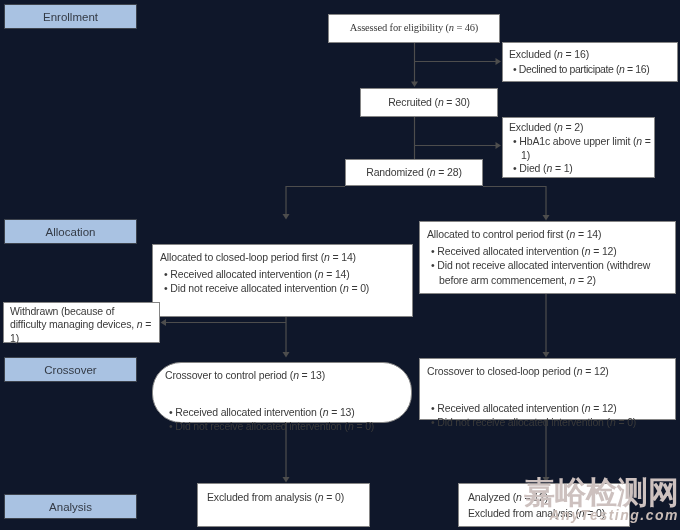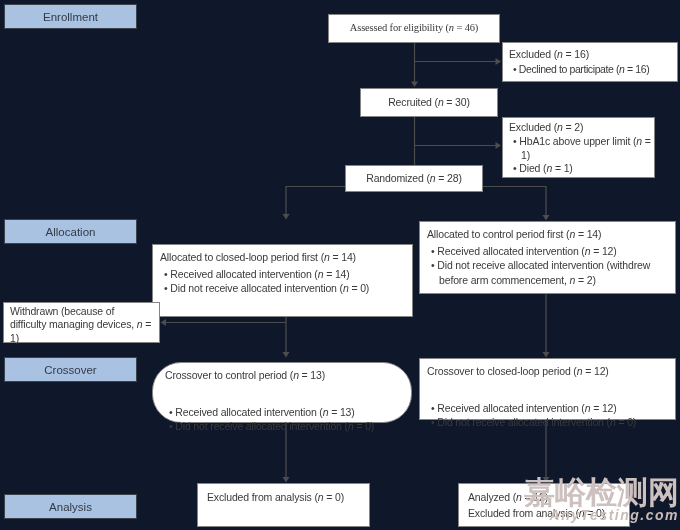--- a/index.html
+++ b/index.html
@@ -13,21 +13,21 @@
   .st-enroll{top:4px}.st-alloc{top:219px}.st-cross{top:357px}.st-analysis{top:494px}
 
   .box{position:absolute;background:#ffffff;border:1px solid #858585;box-sizing:border-box;
        font-size:10.5px;line-height:14.5px;letter-spacing:-0.15px;}
   .center{display:flex;align-items:center;justify-content:center;text-align:center;}
 
   .b-assessed {left:328px;top:14px;  width:172px;height:29px;font-family:Liberation Serif, serif;}
   .b-excl1    {left:502px;top:42px; width:176px;height:40px;padding:4px 3px 4px 6px;line-height:15px;}
   .b-recruited{left:360px;top:88px; width:138px;height:29px;}
   .b-excl2    {left:502px;top:117px;width:153px;height:61px;padding:3px 3px 3px 6px;line-height:13.8px;}
-  .b-rand     {left:345px;top:165px;width:138px;height:27px;}
+  .b-rand     {left:345px;top:159px;width:138px;height:27px;}
   .b-allocL   {left:152px;top:220px;width:261px;height:73px;padding:5px 7px;margin-top:24px;}
   .b-allocR   {left:419px;top:221px;width:257px;height:73px;padding:5px 7px;}
   .b-withdrawn{left:3px;  top:302px;width:157px;height:41px;padding:2px 6px;line-height:13.4px;}
   .b-crossL   {left:152px;top:362px;width:260px;height:61px;padding:5px 12px;border-radius:29px;}
   .b-crossR   {left:419px;top:358px;width:257px;height:62px;padding:5px 7px;}
   .b-anaL     {left:197px;top:483px;width:173px;height:44px;padding:5px 9px;line-height:16px;}
   .b-anaR     {left:458px;top:483px;width:172px;height:44px;padding:5px 9px;line-height:16px;}
 
   .bl{padding-left:12px;text-indent:-8px;}
   .bl::before{content:"\2022  ";}

